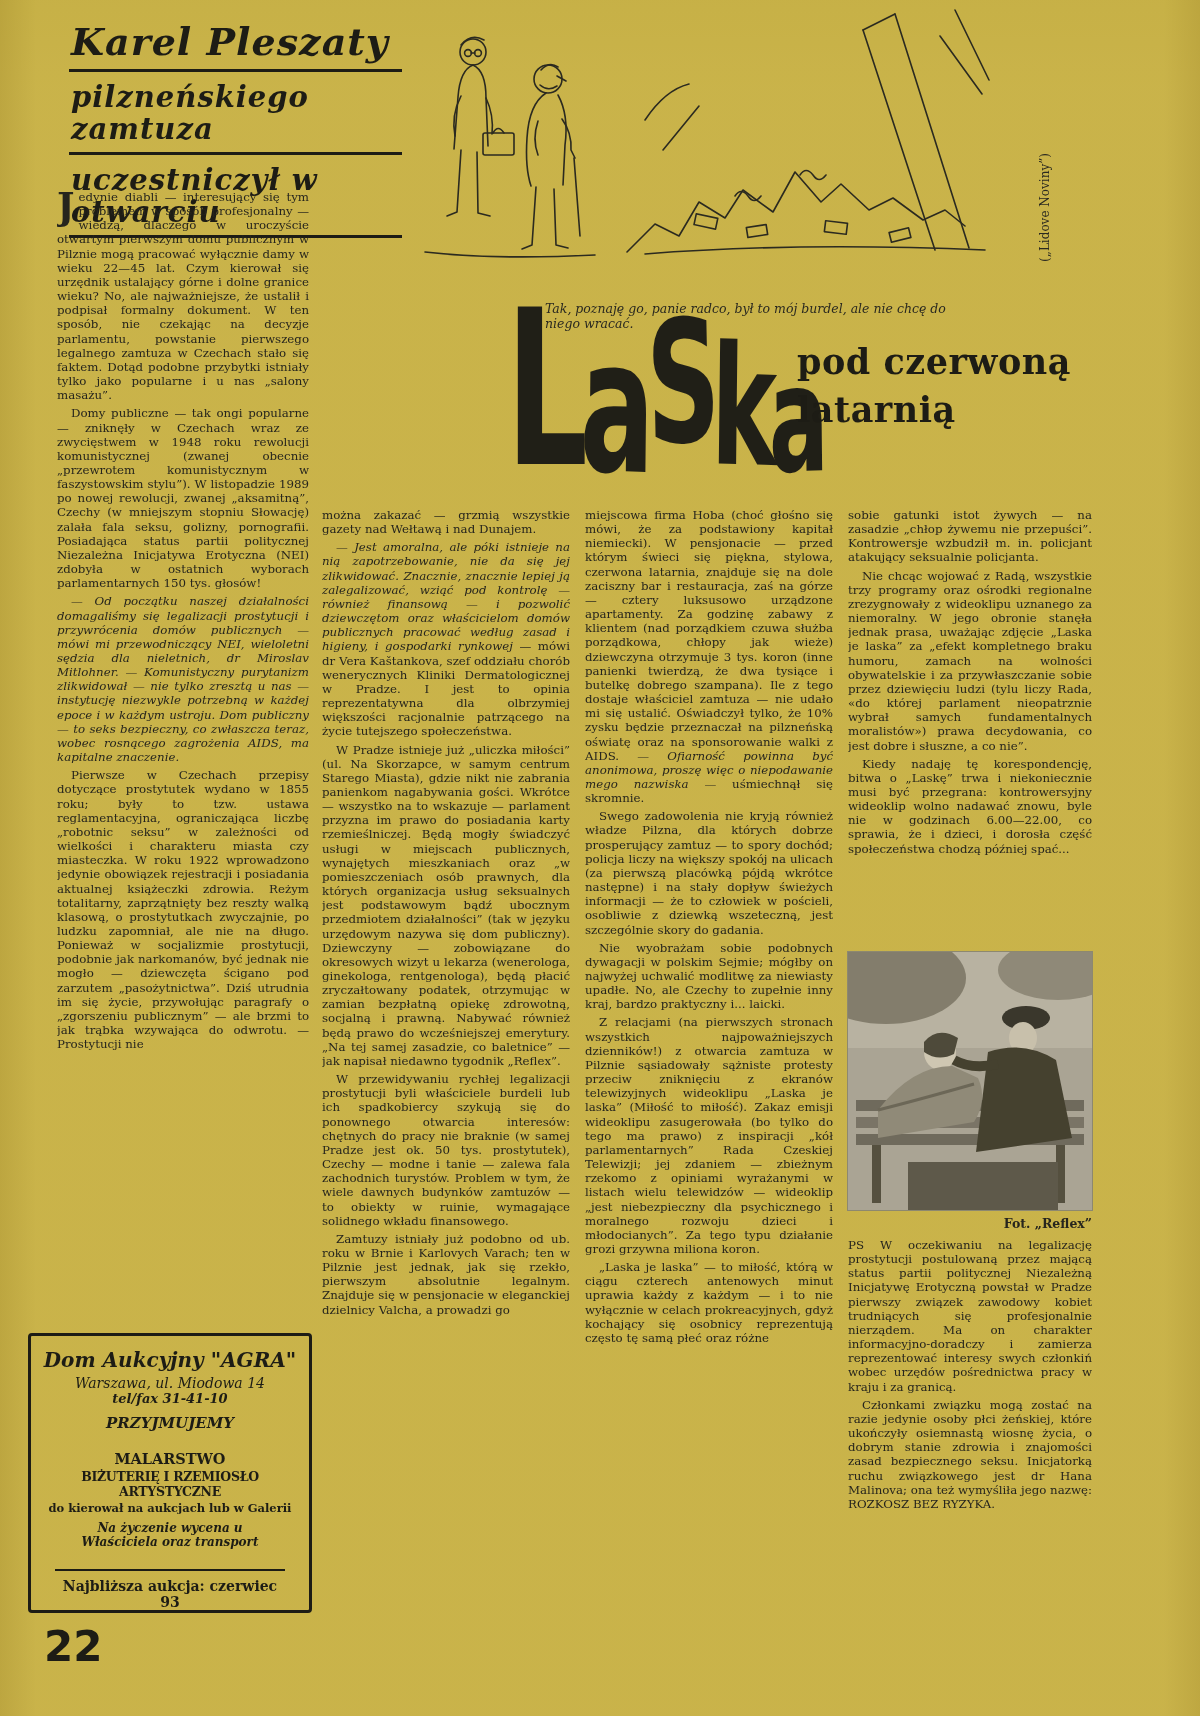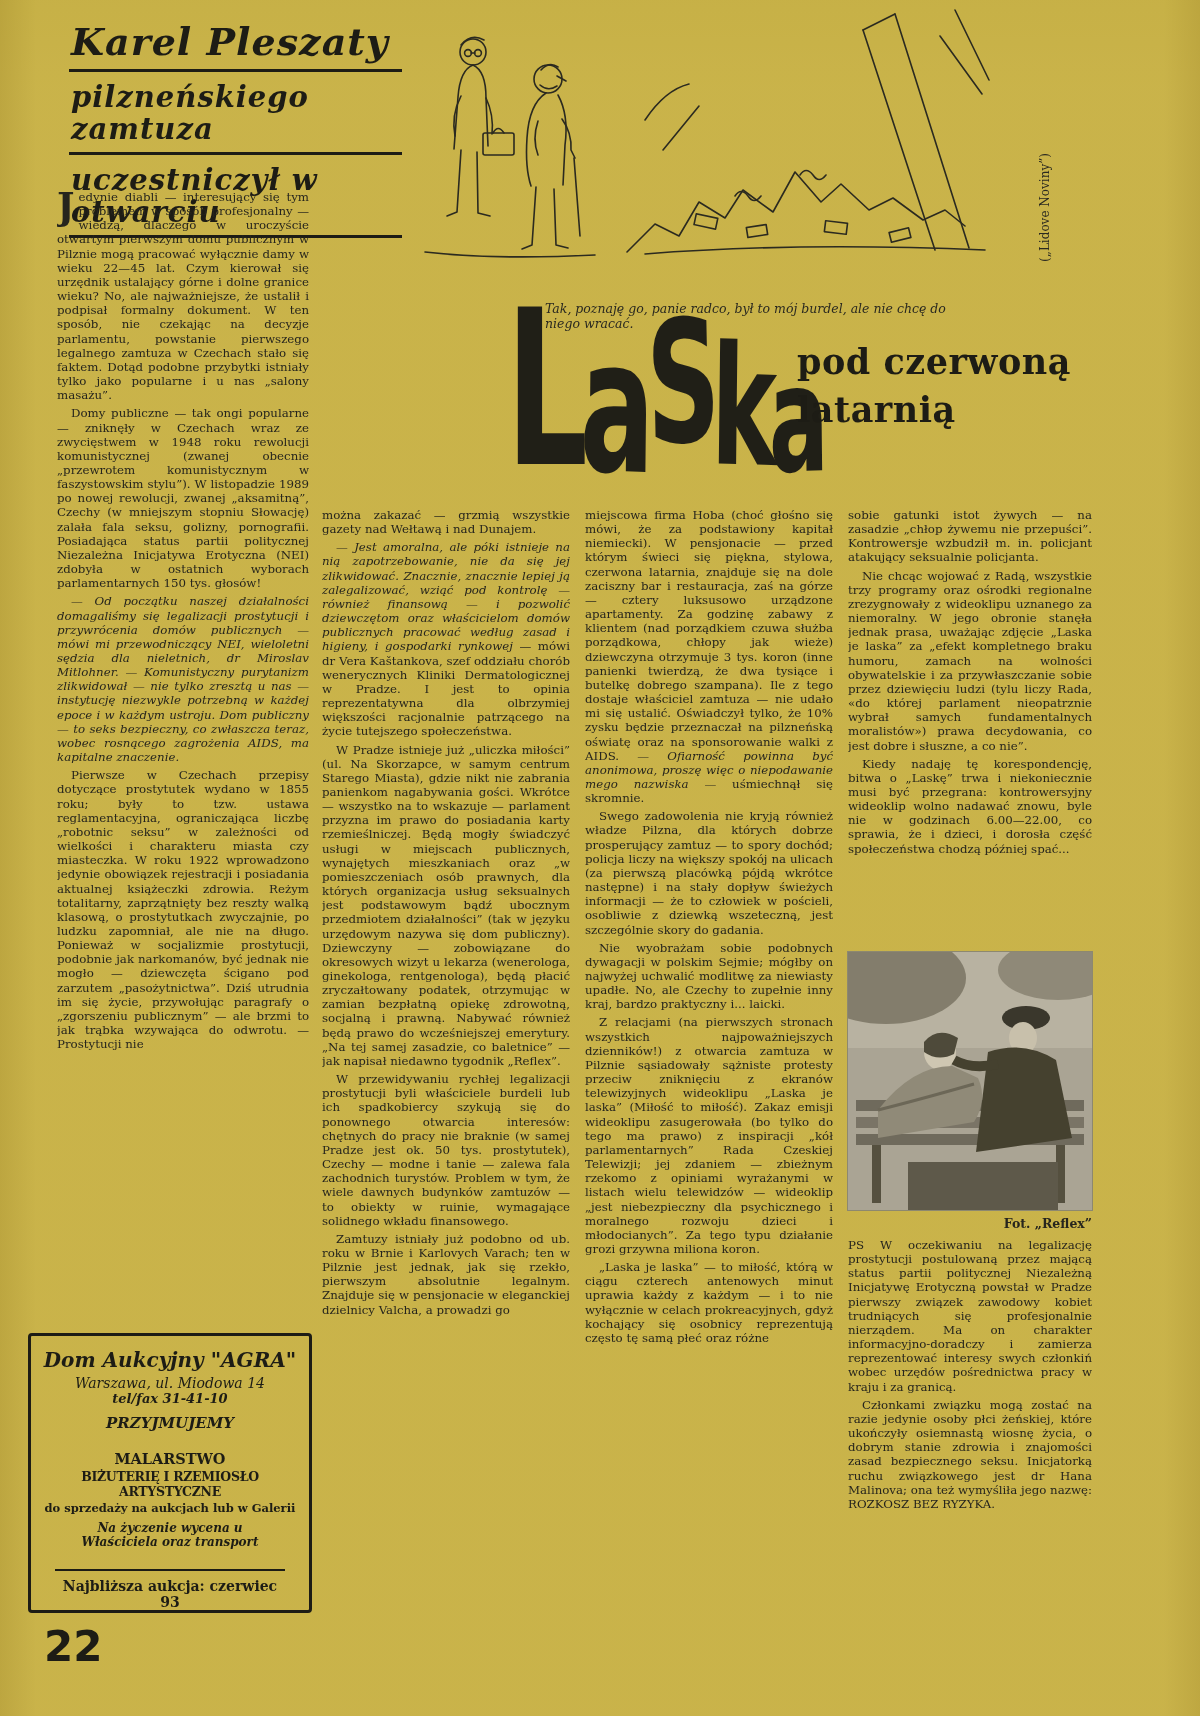--- a/index.html
+++ b/index.html
@@ -190,20 +190,20 @@
     <p>Członkami związku mogą zostać na razie jedynie osoby płci żeńskiej, które ukończyły osiemnastą wiosnę życia, o dobrym stanie zdrowia i znajomości zasad bezpiecznego seksu. Inicjatorką ruchu związkowego jest dr Hana Malinova; ona też wymyśliła jego nazwę: ROZKOSZ BEZ RYZYKA.</p>
   </div>
 
   <div class="adbox">
     <div class="ad-title">Dom Aukcyjny "AGRA"</div>
     <div class="ad-address">Warszawa, ul. Miodowa 14</div>
     <div class="ad-phone">tel/fax 31-41-10</div>
     <div class="ad-line-b">PRZYJMUJEMY</div>
     <div class="ad-line-c">MALARSTWO</div>
     <div class="ad-line-d">BIŻUTERIĘ I RZEMIOSŁO ARTYSTYCZNE</div>
-    <div class="ad-line-e">do sprzedaży na aukcjach lub w Galerii</div>
+    <div class="ad-line-e">do kierował na aukcjach lub w Galerii</div>
     <div class="ad-line-f">Na życzenie wycena u Właściciela oraz transport</div>
     <div class="ad-last">Najbliższa aukcja: czerwiec 93</div>
   </div>
 
   <div class="pagenum">22</div>
 
 </div>
 
 </body></html>

